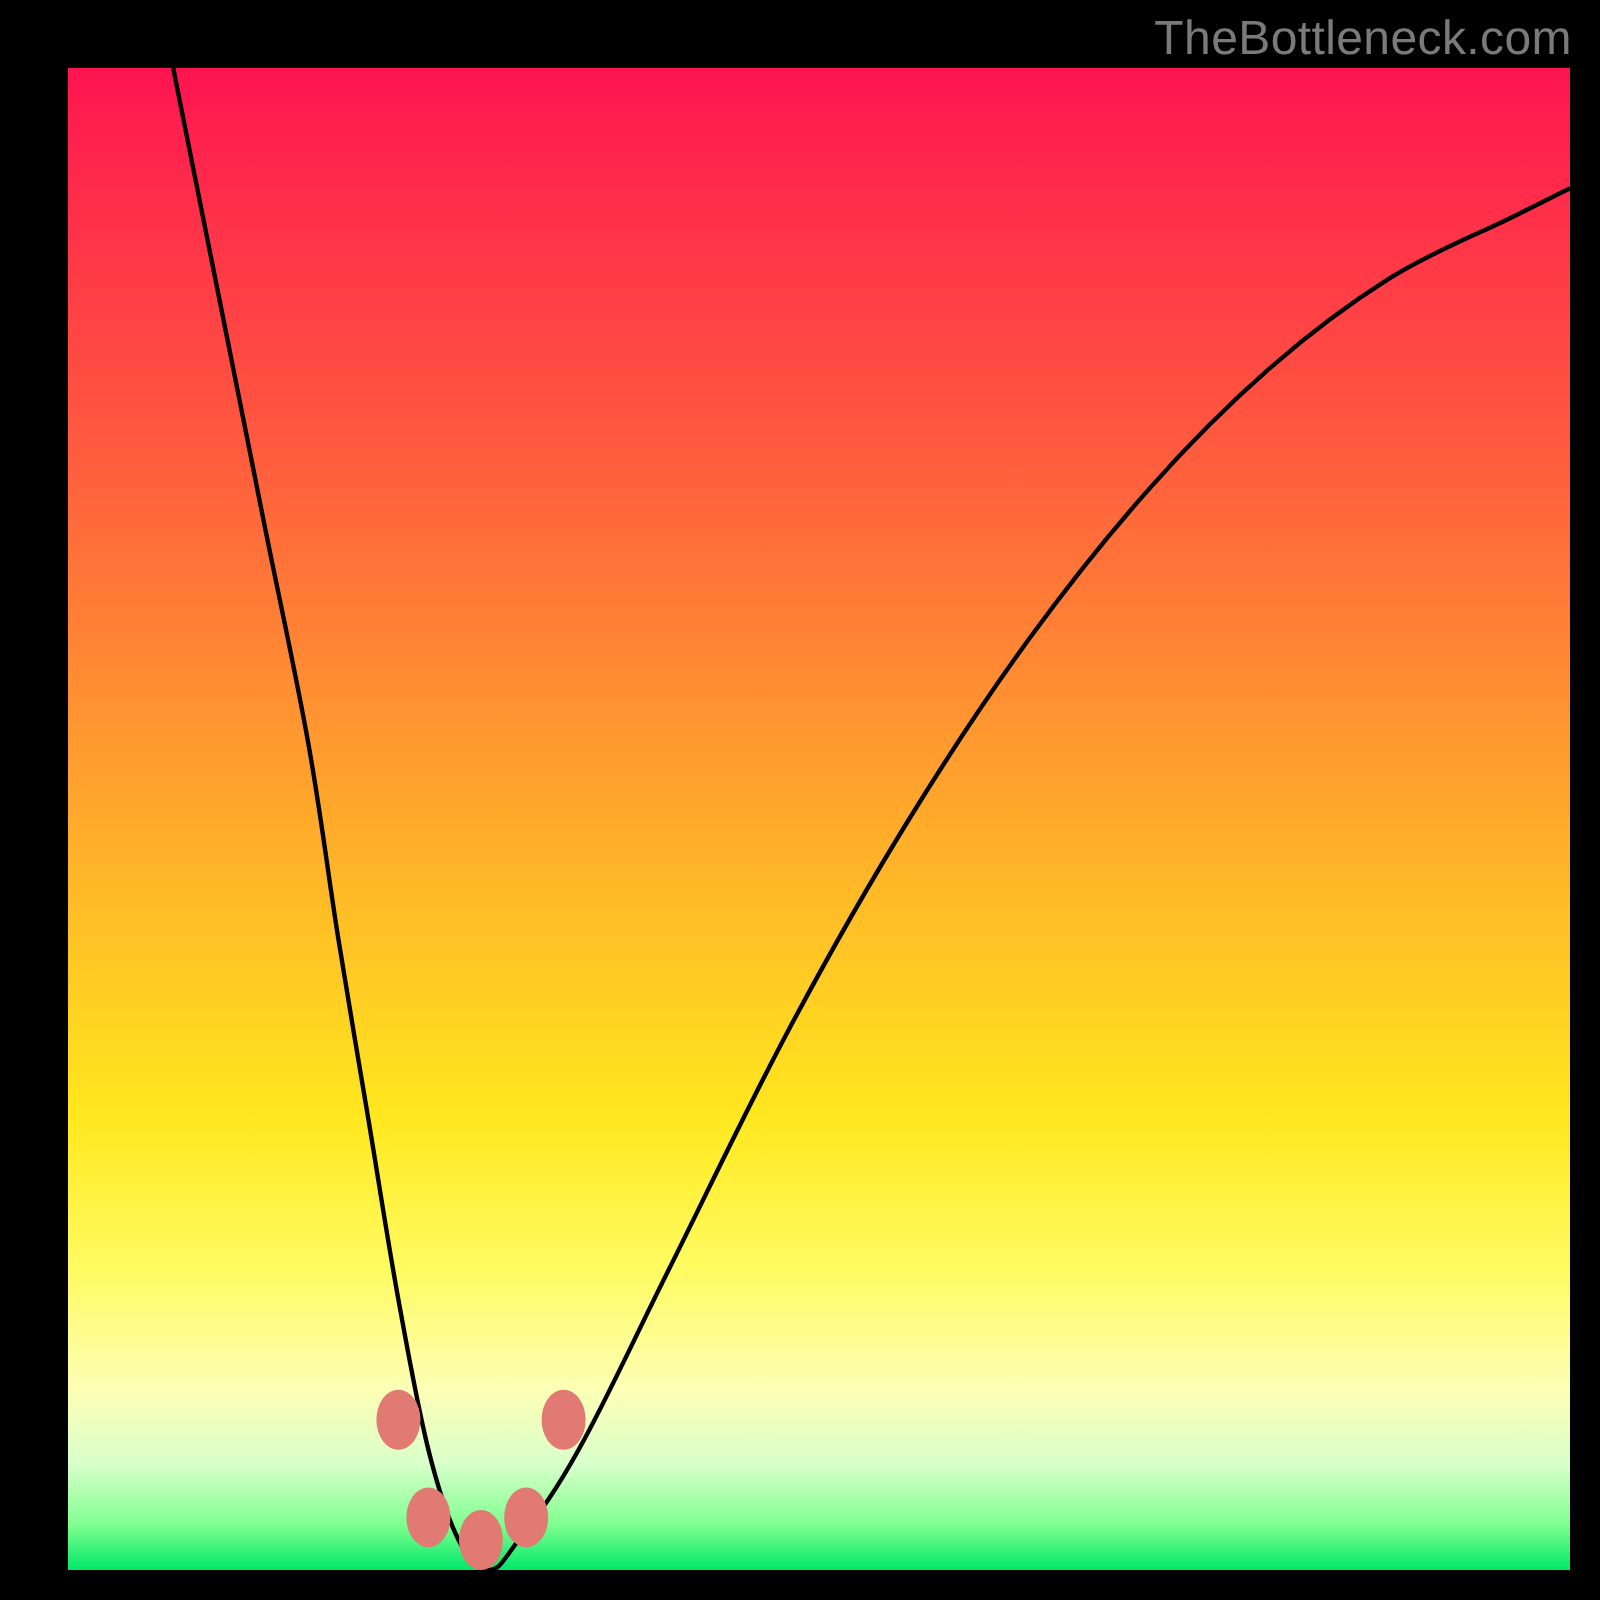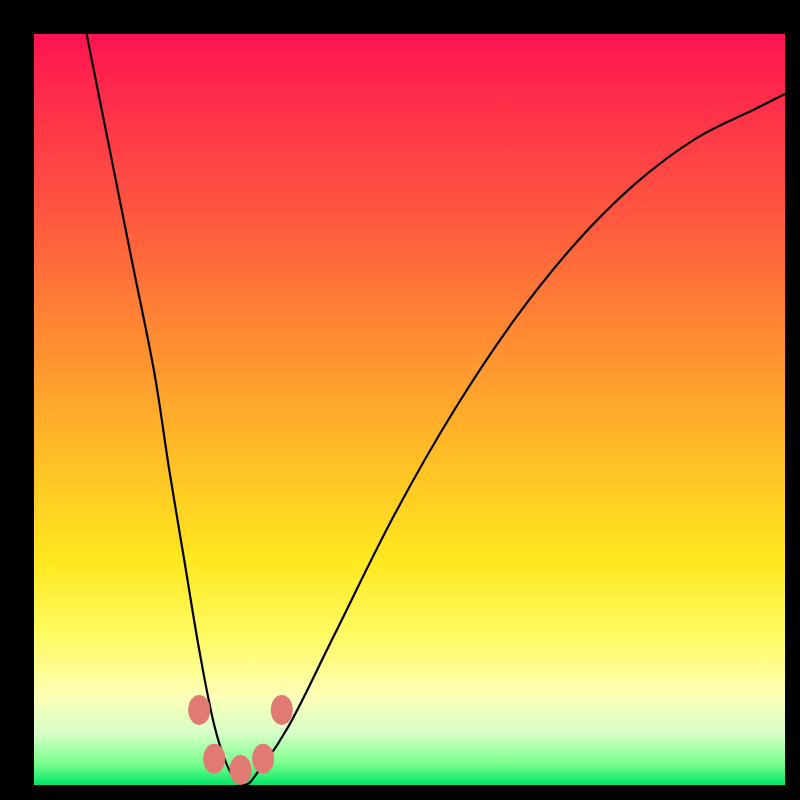--- a/index.html
+++ b/index.html
@@ -58,20 +58,21 @@
     width: 751px;
     height: 751px;
     overflow: visible;
   }
 </style>
 </head>
 <body>
 
 <div class="frame">
 
+  <div class="watermark">TheBottleneck.com</div>
 
   <div class="plot-area">
     <svg class="curve" viewBox="0 0 751 751" preserveAspectRatio="none">
       <path fill="none" stroke="#000000" stroke-width="2.2" d="M 52.6 0.0 C 56.6 20.3, 67.0 72.1, 75.1 112.6 C 83.2 153.2, 89.5 184.7, 97.6 225.3 C 105.7 265.9, 113.4 300.1, 120.2 337.9 C 126.9 375.8, 129.8 401.8, 135.2 435.6 C 140.6 469.4, 144.8 493.3, 150.2 525.7 C 155.6 558.1, 159.8 586.1, 165.2 615.8 C 170.6 645.6, 174.8 669.3, 180.2 690.9 C 185.6 712.5, 189.9 725.2, 195.3 736.0 C 200.7 746.8, 204.9 751.0, 210.3 751.0 C 215.7 751.0, 217.2 746.8, 225.3 736.0 C 233.4 725.2, 241.8 715.3, 255.3 690.9 C 268.9 666.6, 281.5 638.7, 300.4 600.8 C 319.3 562.9, 338.9 521.2, 360.5 480.6 C 382.1 440.1, 398.9 410.6, 420.6 375.5 C 442.2 340.4, 459.0 315.1, 480.6 285.4 C 502.3 255.6, 519.1 234.6, 540.7 210.3 C 562.3 185.9, 579.2 169.1, 600.8 150.2 C 622.4 131.3, 639.3 118.7, 660.9 105.1 C 682.5 91.6, 704.7 83.2, 721.0 75.1 C 737.2 67.0, 745.6 62.8, 751.0 60.1" id="curve-path"></path>
       <g id="markers-group">
           <ellipse cx="165.2" cy="675.9" rx="11" ry="15" fill="#e27a74" stroke="#d96a63" stroke-width="0"></ellipse>
           <ellipse cx="180.2" cy="724.7" rx="11" ry="15" fill="#e27a74" stroke="#d96a63" stroke-width="0"></ellipse>
           <ellipse cx="206.5" cy="736.0" rx="11" ry="15" fill="#e27a74" stroke="#d96a63" stroke-width="0"></ellipse>
           <ellipse cx="229.1" cy="724.7" rx="11" ry="15" fill="#e27a74" stroke="#d96a63" stroke-width="0"></ellipse>
           <ellipse cx="247.8" cy="675.9" rx="11" ry="15" fill="#e27a74" stroke="#d96a63" stroke-width="0"></ellipse>

